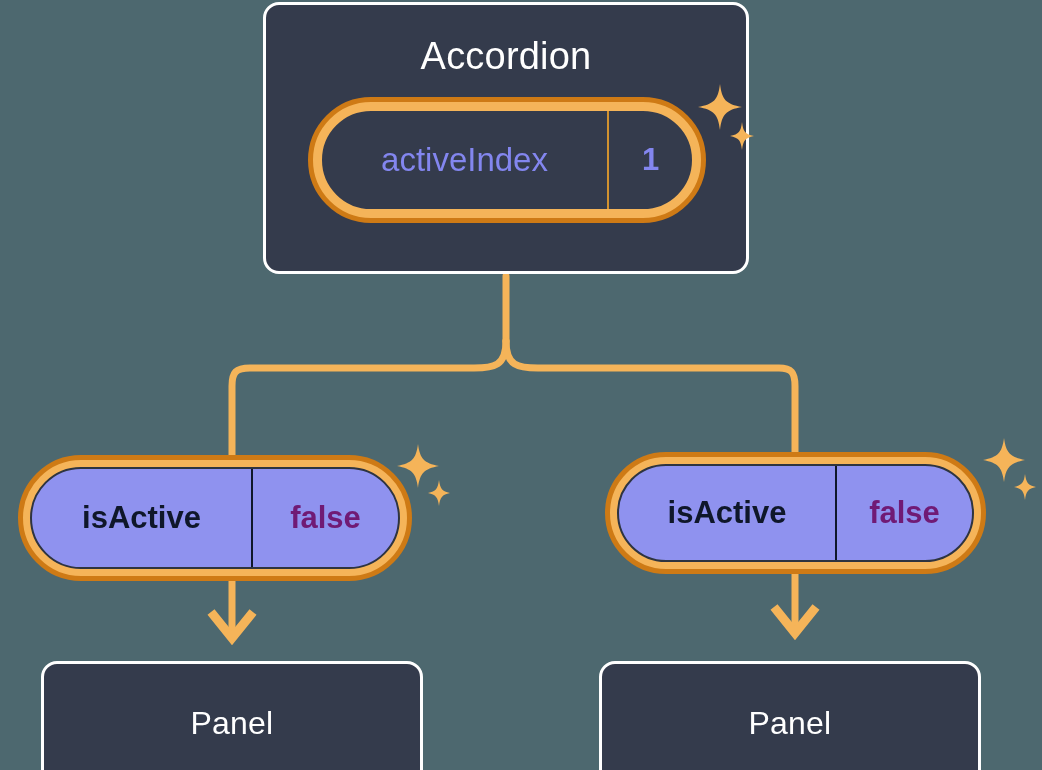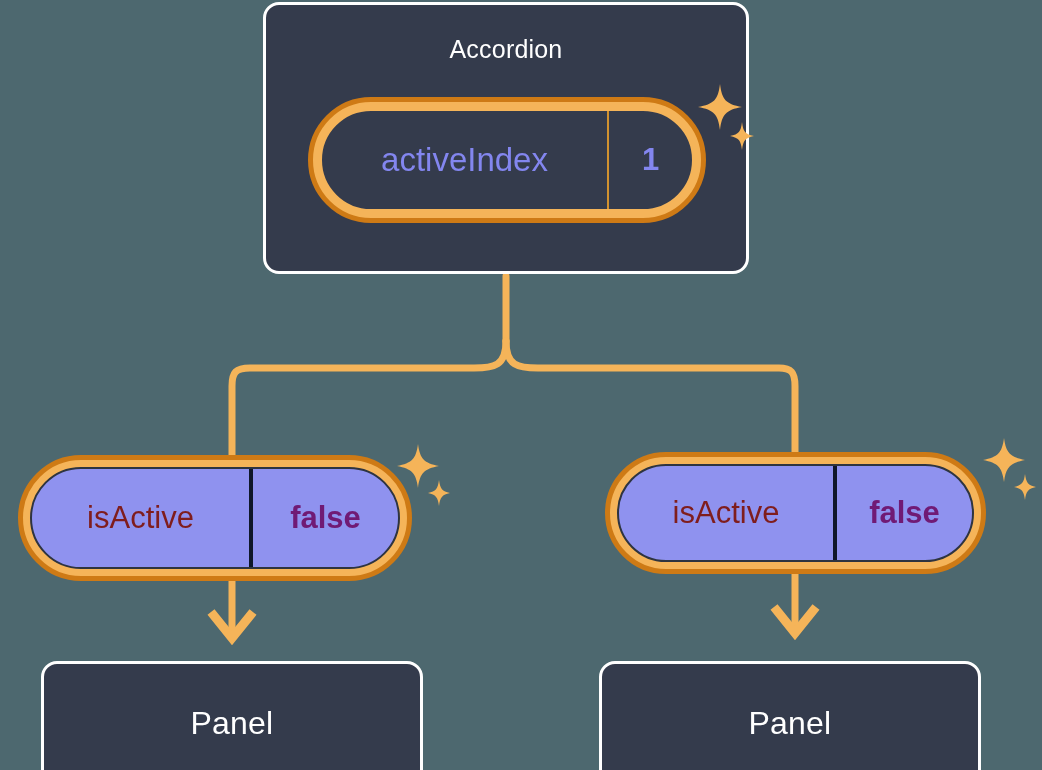--- a/index.html
+++ b/index.html
@@ -37,21 +37,21 @@
     background: #343b4c;
     border: 3px solid #ffffff;
     border-radius: 16px;
   }
   .card-title {
     position: absolute;
     left: 0;
     right: 0;
     text-align: center;
     color: #ffffff;
-    font-size: 25px;
+    font-size: 38px;
     letter-spacing: .2px;
     white-space: nowrap;
   }
 
   #accordion-card {
     left: 263px;
     top: 2px;
     width: 486px;
     height: 272px;
   }
@@ -117,23 +117,24 @@
     color: #8386ef;
     font-size: 31px;
   }
 
   
   .pill-bool .pill {
     background: #8f92ef;
     border: 2px solid #2e3440;
   }
   .pill-bool .pill-key {
-    color: #7f1d1d;
+    color: #0f172a;
     font-size: 31px;
-    border-right: 4px solid #0f172a;
+    border-right: 2px solid #0f172a;
+    font-weight: bold;
   }
   .pill-bool .pill-value {
     color: #701a75;
     font-size: 31px;
   }
 
   #pill-left {
     left: 18px;
     top: 455px;
     width: 394px;

